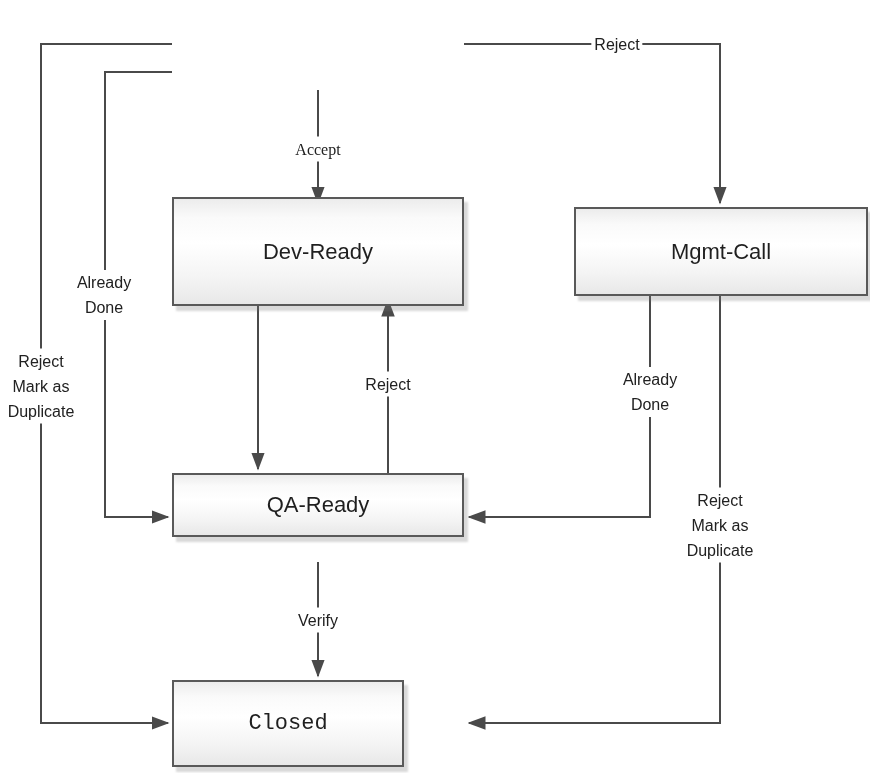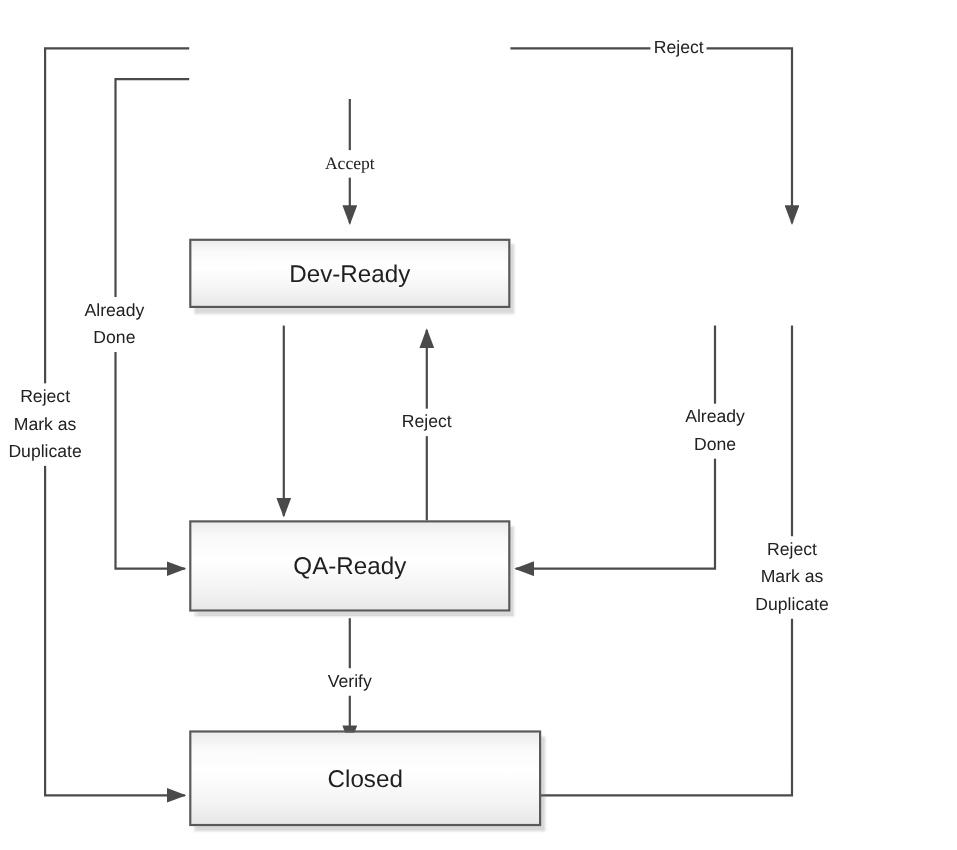--- a/index.html
+++ b/index.html
@@ -28,24 +28,24 @@
     background: linear-gradient(to bottom, #ececec 0%, #fafafa 18%, #ffffff 42%, #f4f4f4 75%, #e8e8e8 100%);
     box-shadow: 4px 5px 2px rgba(120,120,120,0.28);
     display: flex;
     align-items: center;
     justify-content: center;
     font-size: 22px;
     color: #1f1f1f;
     z-index: 2;
   }
   .node-unreviewed { left: 172px; top: 2px;   width: 292px; height: 87px; }
-  .node-dev-ready  { left: 172px; top: 217px; width: 292px; height: 63px; }
+  .node-dev-ready  { left: 172px; top: 197px; width: 292px; height: 109px; }
   .node-mgmt-call  { left: 574px; top: 207px; width: 294px; height: 89px; }
-  .node-qa-ready   { left: 172px; top: 473px; width: 292px; height: 83px; }
-  .node-closed     { left: 172px; top: 664px; width: 320px; height: 87px; }
+  .node-qa-ready   { left: 172px; top: 473px; width: 292px; height: 64px; }
+  .node-closed     { left: 172px; top: 680px; width: 232px; height: 87px; font-family: Liberation Mono, monospace; }
   .edge-label {
     position: absolute;
     transform: translate(-50%, -50%);
     background: #ffffff;
     color: #212121;
     font-size: 16px;
     line-height: 25px;
     text-align: center;
     white-space: pre;
     padding: 0 3px;
@@ -81,20 +81,23 @@
       <path d="M388,473 V300" marker-end="url(#arrow)"></path>
       <path d="M650,296 V517 H469" marker-end="url(#arrow)"></path>
       <path d="M720,296 V723 H469" marker-end="url(#arrow)"></path>
       <path d="M318,562 V676" marker-end="url(#arrow)"></path>
     </g>
   </svg>
 
   <div class="node node-dev-ready">
     <span>Dev-Ready</span>
   </div>
+  <div class="node node-mgmt-call">
+    <span>Mgmt-Call</span>
+  </div>
   <div class="node node-qa-ready">
     <span>QA-Ready</span>
   </div>
   <div class="node node-closed">
     <span>Closed</span>
   </div>
 
   <div class="edge-label lbl-accept">Accept</div>
   <div class="edge-label lbl-maybe">Reject</div>
   <div class="edge-label lbl-already-left">Already

